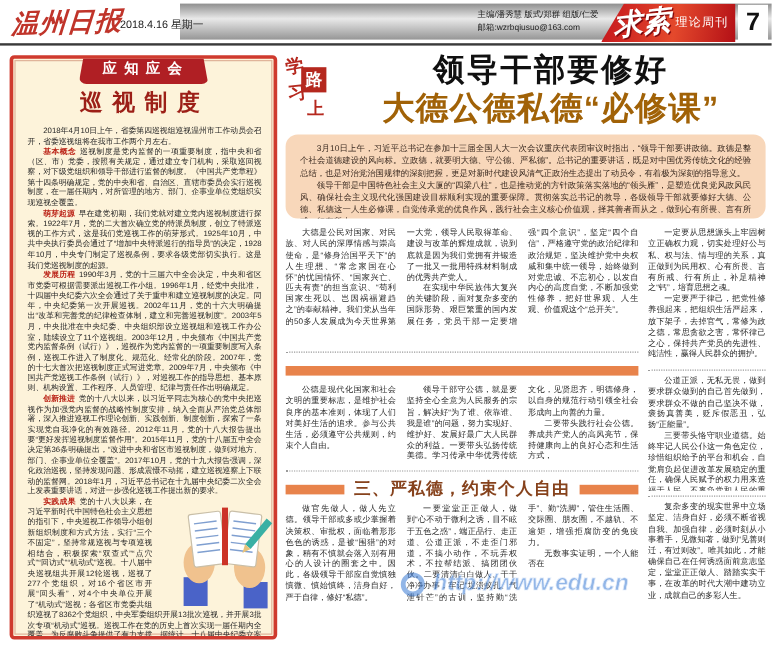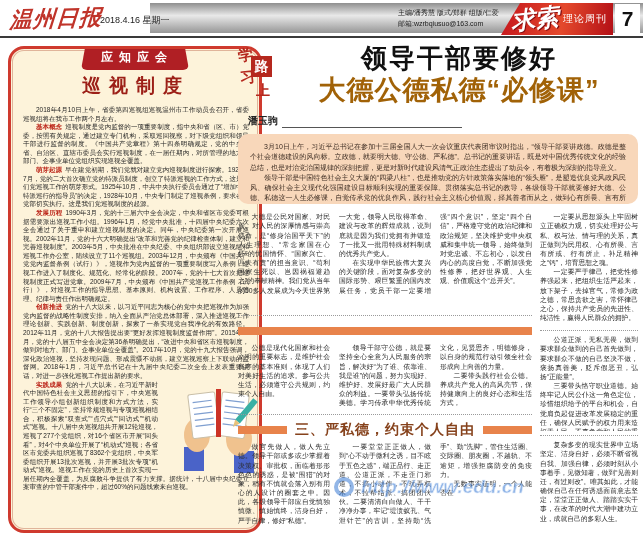--- a/index.html
+++ b/index.html
@@ -22,22 +22,22 @@
          display:flex; align-items:center; justify-content:flex-end; padding-right:6px; }
   .banner-title { font-family:"Liberation Serif","DejaVu Serif",serif; font-size:24px; font-weight:bold;
          font-style:italic; color:#fff; transform:rotate(-6deg); margin-right:4px;
          text-shadow:1px 1px 0 #7e0a0e; }
   .banner-sub { font-size:10px; font-weight:normal; color:#fff; letter-spacing:1px; }
   .pageno { position:absolute; right:3px; top:4px; width:25px; height:30px; background:#fff;
          display:flex; align-items:center; justify-content:center;
          font-size:21px; font-weight:bold; color:#111; }
 
   
-  .lp { position:absolute; left:8px; top:46px; width:254px; height:487px;
-        background:#fdf3da; border:3px solid #cf3a2e; border-radius:16px;
+  .lp { position:absolute; left:8px; top:46px; width:223px; height:487px;
+        background:#fdf3da; border:3px solid #cf3a2e; border-radius:4px;
         box-shadow:inset 0 0 0 1px #fdf3da, inset 0 0 0 2px #e0b49a;
         padding:12px 10px 8px 12px; overflow:hidden; }
   .lp-ribbon { position:absolute; left:50%; top:-3px; transform:translateX(-50%);
         background:#b01f24; color:#fff; font-weight:bold; font-size:12px; letter-spacing:6px;
         padding:3px 16px 4px 20px; clip-path:polygon(4% 0,96% 0,100% 100%,0 100%);
         border-radius:0 0 6px 6px; white-space:nowrap; }
   .lp-title { margin-top:12px; text-align:center; font-size:19px; font-weight:bold;
         color:#9c1f17; letter-spacing:8px; font-family:"Liberation Serif","DejaVu Serif",serif; }
   .lp-body { margin-top:7px; font-size:6.5px; line-height:1.32; text-align:justify; color:#262626; }
   .lp-body p { text-indent:2em; }
@@ -160,24 +160,20 @@
     <span class="kick-c1">习</span>
     <span class="kick-c2">路</span>
     <span class="kick-c3">上</span>
   </div>
 
   <div class="headline">
     <div class="hl1">领导干部要修好</div>
     <div class="hl2">大德公德私德“必修课”</div>
   </div>
 
-  <div class="byline-row">
-    <span class="byline">潘玉驹</span>
-    <span class="byline-rule"></span>
-  </div>
 
   <div class="intro-box">
     <p>3月10日上午，习近平总书记在参加十三届全国人大一次会议重庆代表团审议时指出，“领导干部要讲政德。政德是整个社会道德建设的风向标。立政德，就要明大德、守公德、严私德”。总书记的重要讲话，既是对中国优秀传统文化的经验总结，也是对治党治国规律的深刻把握，更是对新时代建设风清气正政治生态提出了动员令，有着极为深刻的指导意义。</p>
     <p>领导干部是中国特色社会主义大厦的“四梁八柱”，也是推动党的方针政策落实落地的“领头雁”，是塑造优良党风政风民风、确保社会主义现代化强国建设目标顺利实现的重要保障。贯彻落实总书记的教导，各级领导干部就要修好大德、公德、私德这一人生必修课，自觉传承党的优良作风，践行社会主义核心价值观，择其善者而从之，做到心有所畏、言有所戒、行有所止。</p>
   </div>
 
   <div class="grid">
 
     <div class="cols-area">
 

